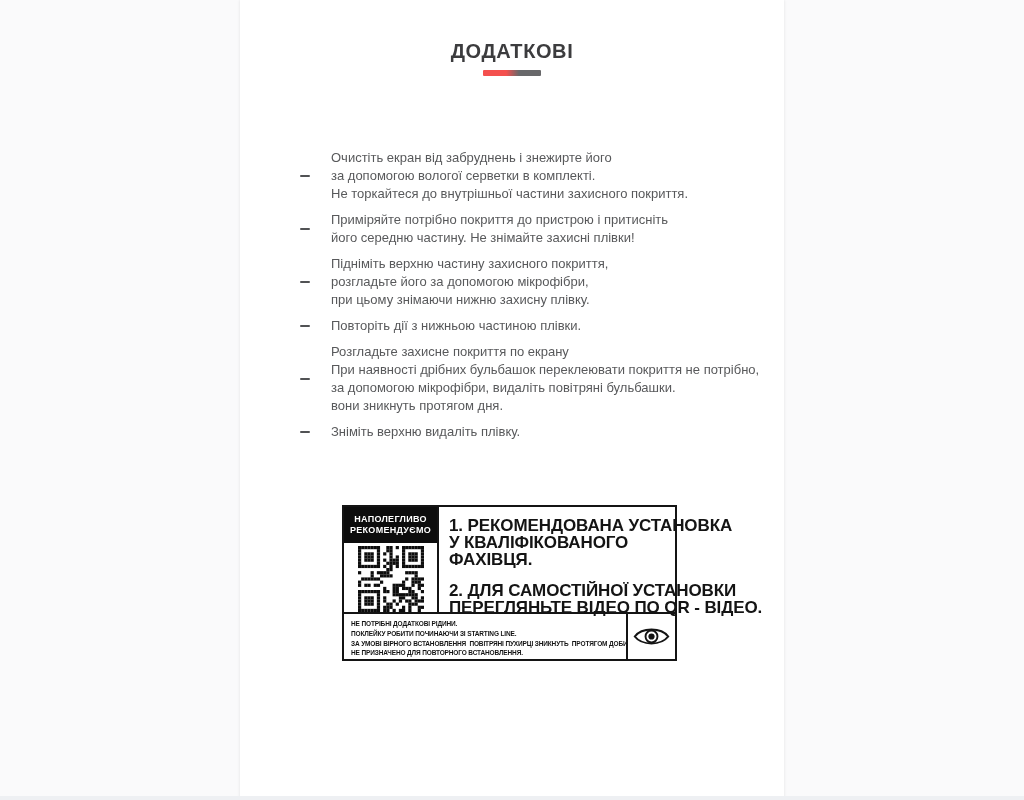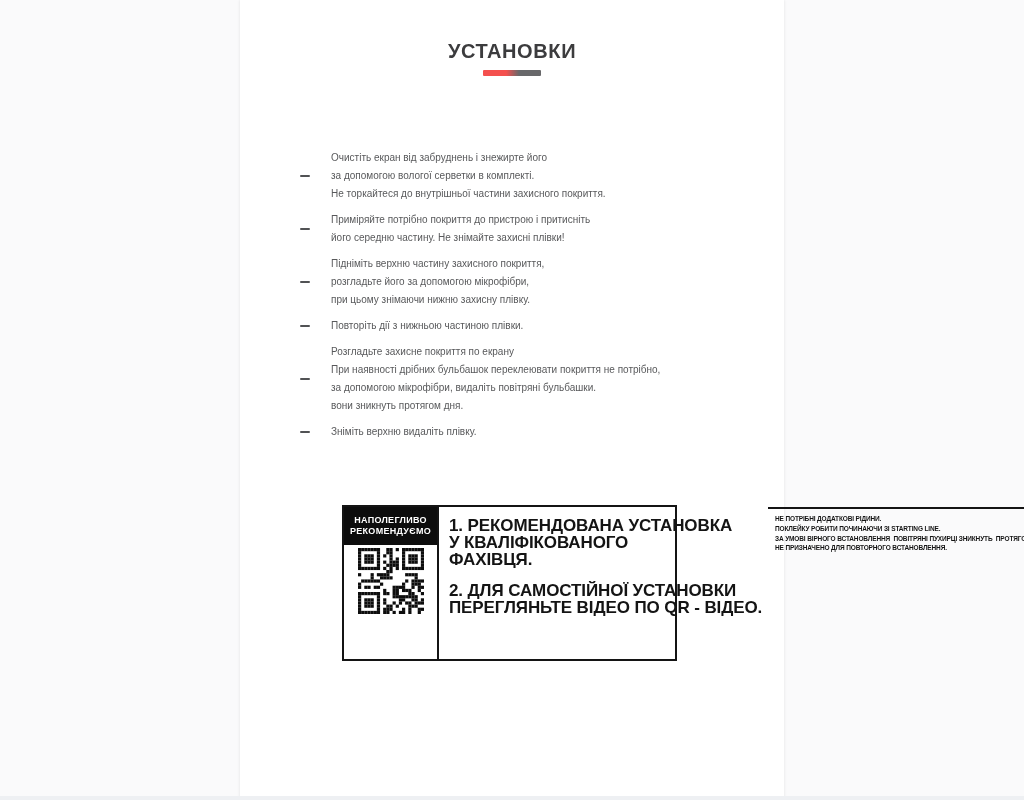--- a/index.html
+++ b/index.html
@@ -30,27 +30,27 @@
       var(--accent-gray,#68686a) 62%,var(--accent-gray,#68686a) 100%);
   }
   
   .steps{
     position:absolute;top:149px;left:60px;width:470px;
     margin:0;padding:0;list-style:none;
   }
   .step{display:flex;align-items:center;margin-bottom:8px;}
   .step-marker{flex:0 0 31px;display:flex;align-items:center;}
   .dash{width:10px;height:2.5px;border-radius:2px;background:#515254;}
-  .step-text{font-size:10px;line-height:18px;color:var(--text,#58595b);}
+  .step-text{font-size:13px;line-height:18px;color:var(--text,#58595b);}
   .step-text .line{white-space:pre;}
   
   .rec-box{
     position:absolute;left:102px;top:505px;width:335px;height:156px;
     border:2px solid var(--box-border,#141414);box-sizing:border-box;
-    display:flex;flex-direction:row;background:#fff;
+    display:flex;flex-direction:column;background:#fff;
   }
   .rec-top{flex:1;display:flex;min-height:0;}
   .rec-left{
     flex:0 0 93px;width:93px;border-right:2px solid var(--box-border,#141414);
     display:flex;flex-direction:column;align-items:center;
   }
   .badge{
     width:100%;height:38px;background:#0d0d0d;color:#fff;
     display:flex;flex-direction:column;justify-content:center;align-items:center;
     box-sizing:border-box;
@@ -71,21 +71,21 @@
   .eye-cell{
     flex:0 0 47px;border-left:2px solid var(--box-border,#141414);
     display:flex;align-items:center;justify-content:center;
   }
 </style>
 </head>
 <body>
 
 <div class="page">
 
-  <h1 class="title">УСТАНОВКИ</h1>
+  <h1 class="title">ДОДАТКОВІ</h1>
   <div class="title-underline"></div>
 
   <ul class="steps">
     <li class="step">
       <span class="step-marker">
           <span class="dash"></span>
         </span>
       <div class="step-text">
         <div class="line">Очистіть екран від забруднень і знежирте його</div>
         <div class="line">за допомогою вологої серветки в комплекті.</div>

